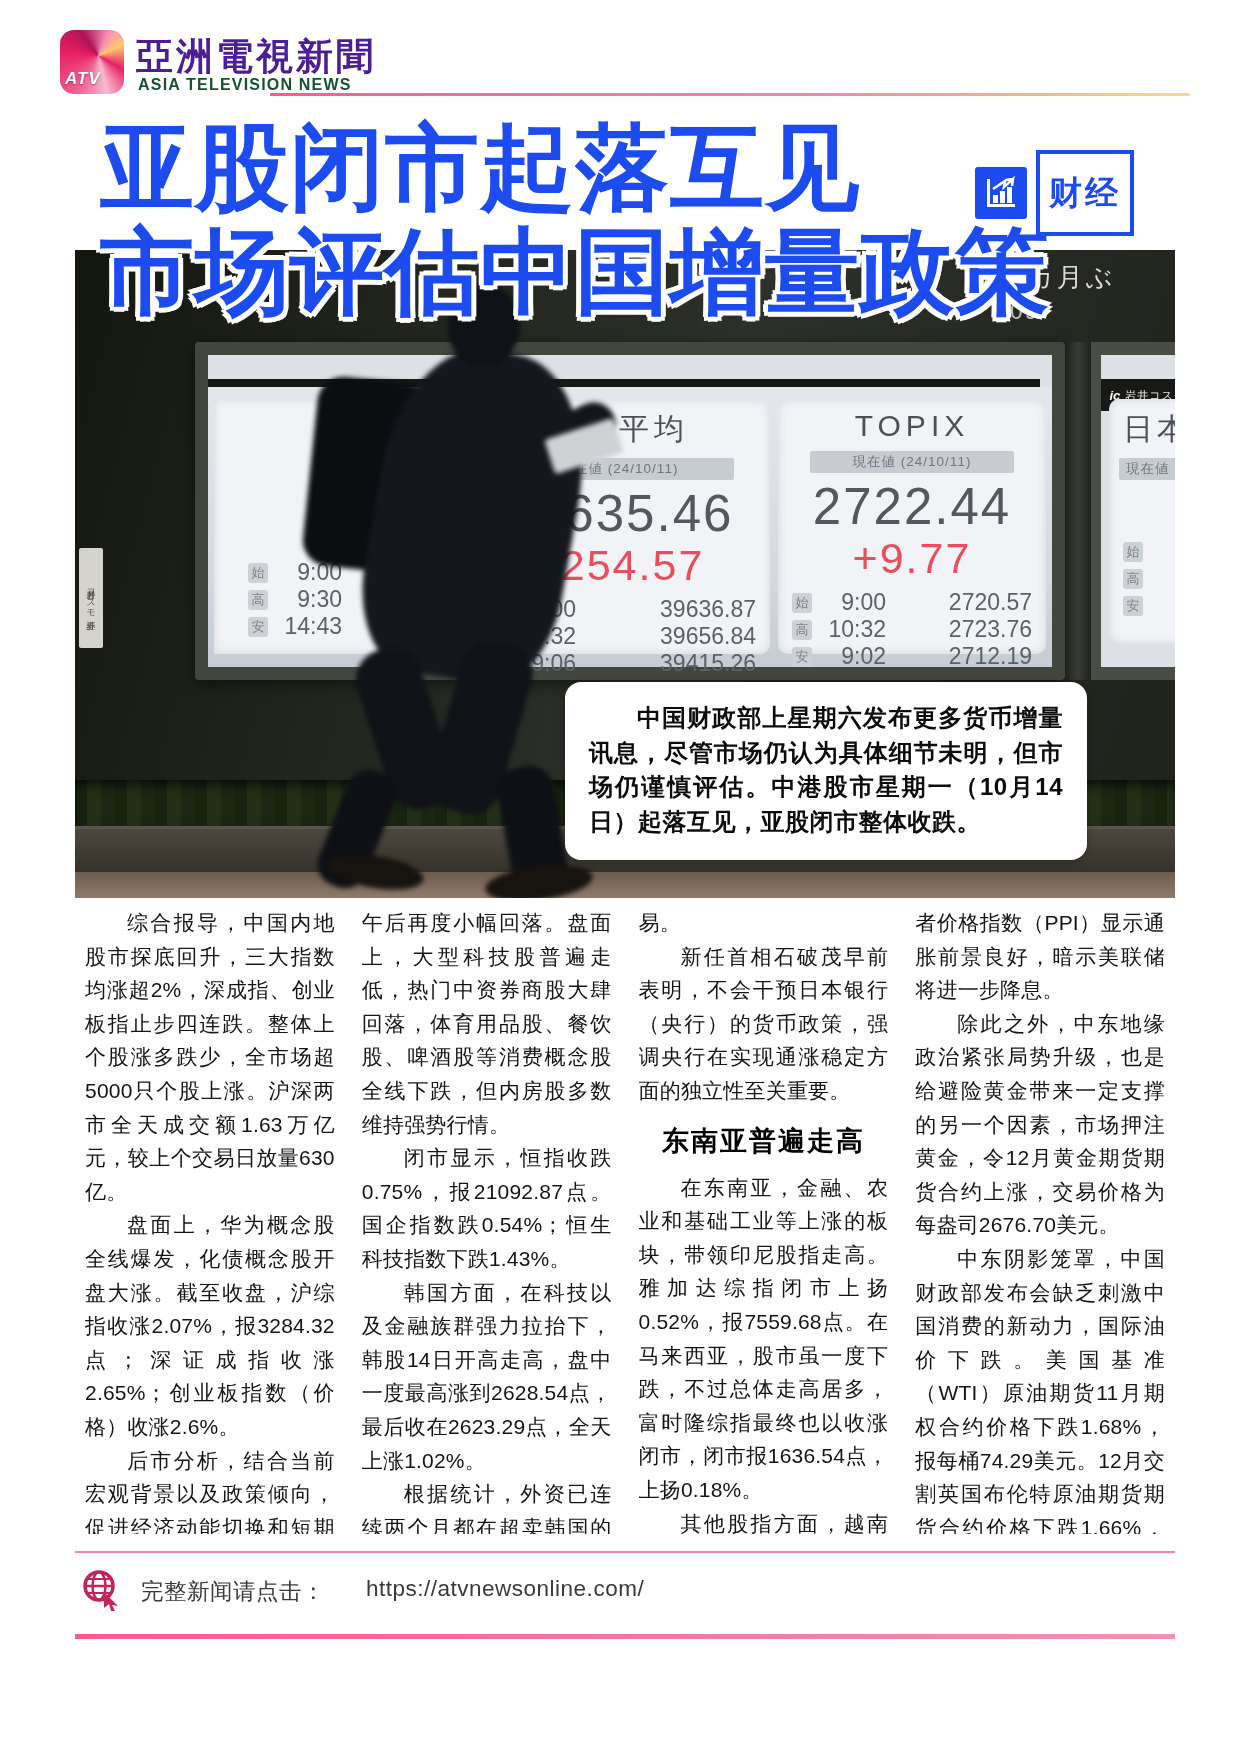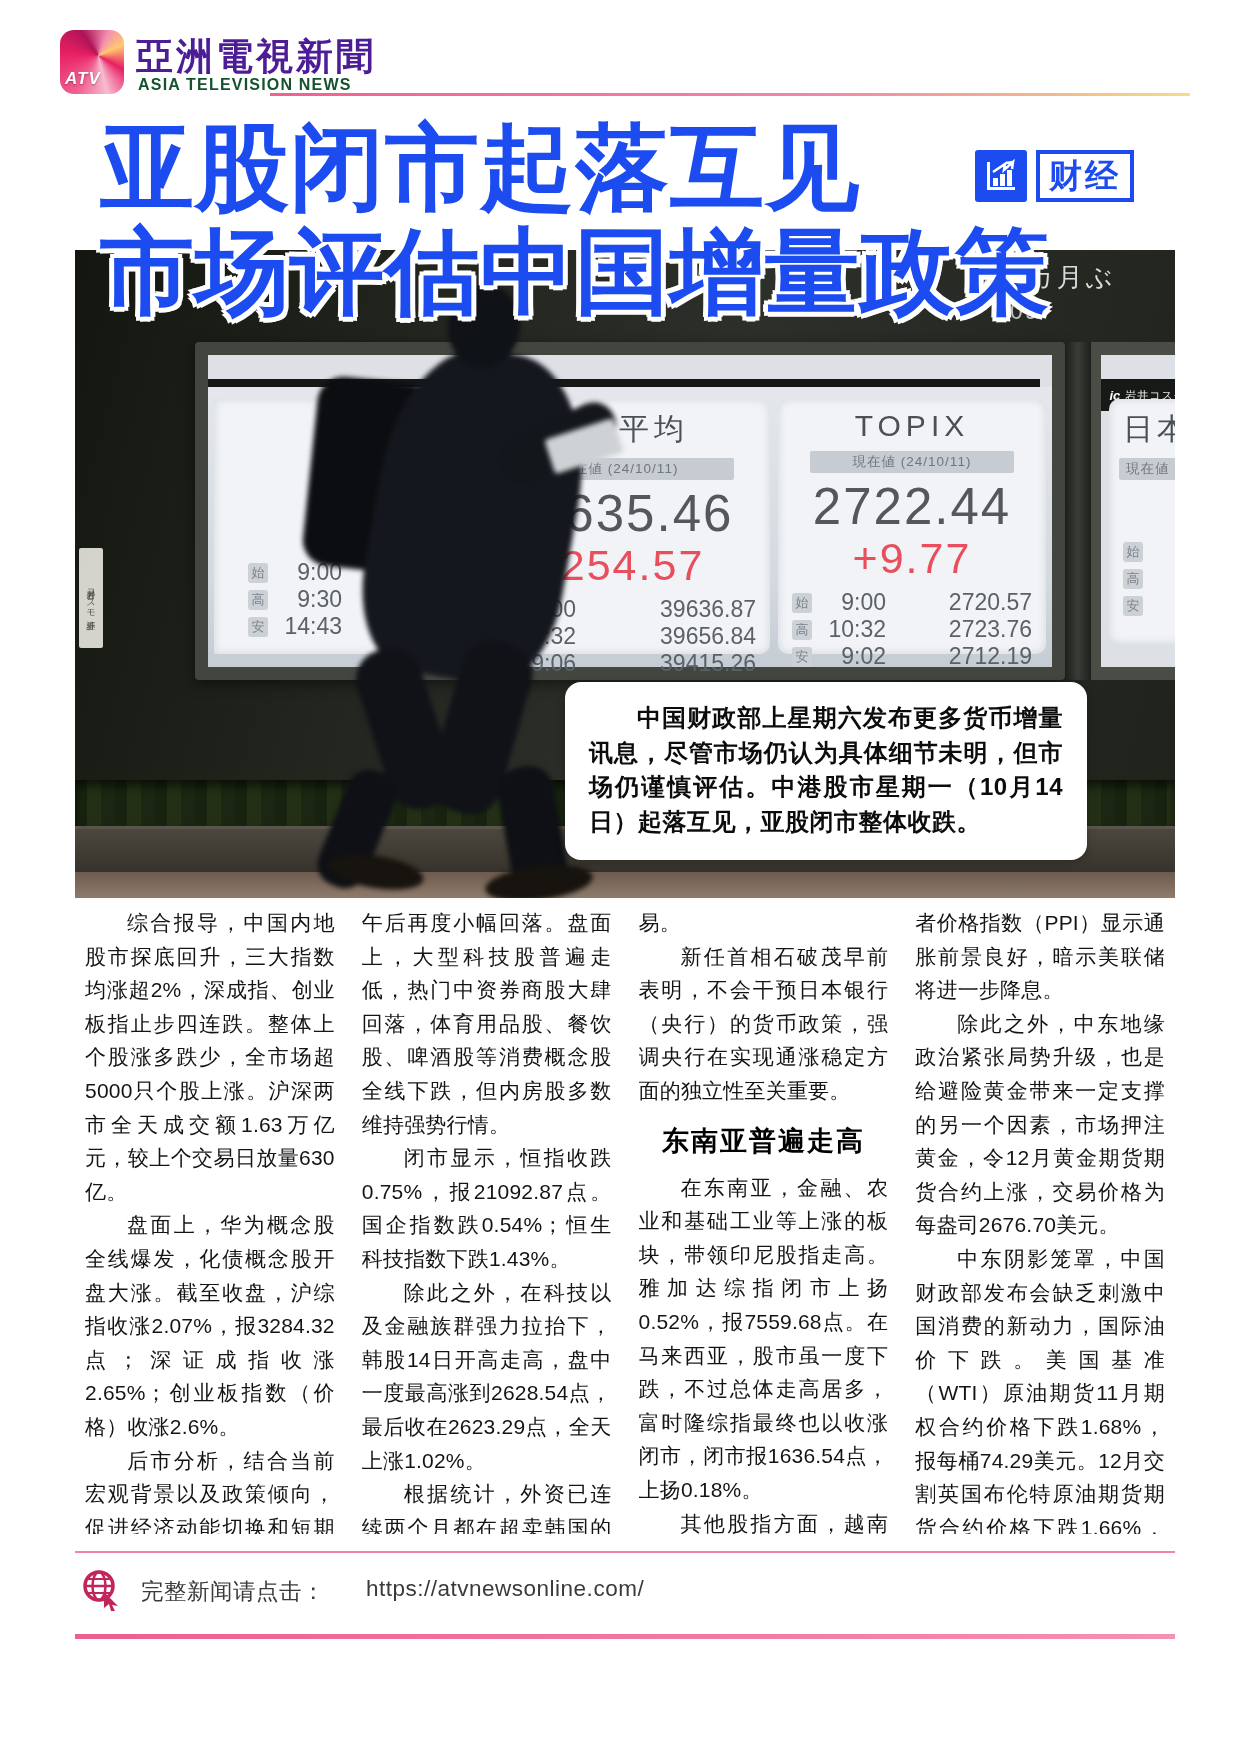--- a/index.html
+++ b/index.html
@@ -54,21 +54,21 @@
       5px 0 0 #fff,-5px 0 0 #fff,0 5px 0 #fff,0 -5px 0 #fff,
       4px 4px 0 #fff,-4px 4px 0 #fff,4px -4px 0 #fff,-4px -4px 0 #fff;
   }
   .badge { position:absolute; left:975px; top:150px; z-index:31; display:flex; gap:9px; align-items:center; }
   .badge-icon {
     width:52px; height:52px; background:#1c4cf0; border-radius:3px;
     display:flex; align-items:center; justify-content:center;
   }
   .badge-text {
     border:4px solid #1c4cf0; background:#fff; color:#1c4cf0;
-    font-size:33px; font-weight:bold; line-height:42px; padding:1px 9px; letter-spacing:3px;
+    font-size:33px; font-weight:bold; line-height:42px; padding:18px 9px; letter-spacing:3px;
   }
 
   
   .photo {
     position:absolute; left:75px; top:250px; width:1100px; height:648px;
     overflow:hidden; background:linear-gradient(105deg,#14170f 0%,#23261f 30%,#2d302a 55%,#1f221b 100%);
     z-index:1;
   }
   .ticker1 { position:absolute; left:905px; top:10px; color:#e9e9e9; font-size:26px; letter-spacing:3px; opacity:.92; }
   .ticker2 { position:absolute; left:935px; top:48px; color:#dcdcdc; font-size:23px; letter-spacing:2px; opacity:.85; }
@@ -366,21 +366,21 @@
   <div class="columns">
     <div class="col">
       <p>综合报导，中国内地股市探底回升，三大指数均涨超2%，深成指、创业板指止步四连跌。整体上个股涨多跌少，全市场超5000只个股上涨。沪深两市全天成交额1.63万亿元，较上个交易日放量630亿。</p>
       <p>盘面上，华为概念股全线爆发，化债概念股开盘大涨。截至收盘，沪综指收涨2.07%，报3284.32点；深证成指收涨2.65%；创业板指数（价格）收涨2.6%。</p>
       <p>后市分析，结合当前宏观背景以及政策倾向，促进经济动能切换和短期托底政策发力的新质生产力方向或是主基调，投资者可顺藤摸瓜，于半导体、通信、新能源车、国防军工等板块中挖掘市场新的可能的主线。</p>
 
     </div>
     <div class="col">
       <p class="cont">午后再度小幅回落。盘面上，大型科技股普遍走低，热门中资券商股大肆回落，体育用品股、餐饮股、啤酒股等消费概念股全线下跌，但内房股多数维持强势行情。</p>
       <p>闭市显示，恒指收跌0.75%，报21092.87点。国企指数跌0.54%；恒生科技指数下跌1.43%。</p>
-      <p>除此之外，在科技以及金融族群强力拉抬下，韩股14日开高走高，盘中一度最高涨到2628.54点，最后收在2623.29点，全天上涨1.02%。</p>
+      <p>韩国方面，在科技以及金融族群强力拉抬下，韩股14日开高走高，盘中一度最高涨到2628.54点，最后收在2623.29点，全天上涨1.02%。</p>
       <p>根据统计，外资已连续两个月都在超卖韩国的股票，本周观盘重点要放在外资何时会停止大卖韩国半导体类股。</p>
 
     </div>
     <div class="col">
       <p class="cont">易。</p>
       <p>新任首相石破茂早前表明，不会干预日本银行（央行）的货币政策，强调央行在实现通涨稳定方面的独立性至关重要。</p>
       <h3>东南亚普遍走高</h3>
       <p>在东南亚，金融、农业和基础工业等上涨的板块，带领印尼股指走高。雅加达综指闭市上扬0.52%，报7559.68点。在马来西亚，股市虽一度下跌，不过总体走高居多，富时隆综指最终也以收涨闭市，闭市报1636.54点，上扬0.18%。</p>
       <p>其他股指方面，越南VN30指数下跌0.27%；泰国SET指数上扬0.11%；菲律宾综指上扬0.22%。</p>
 

